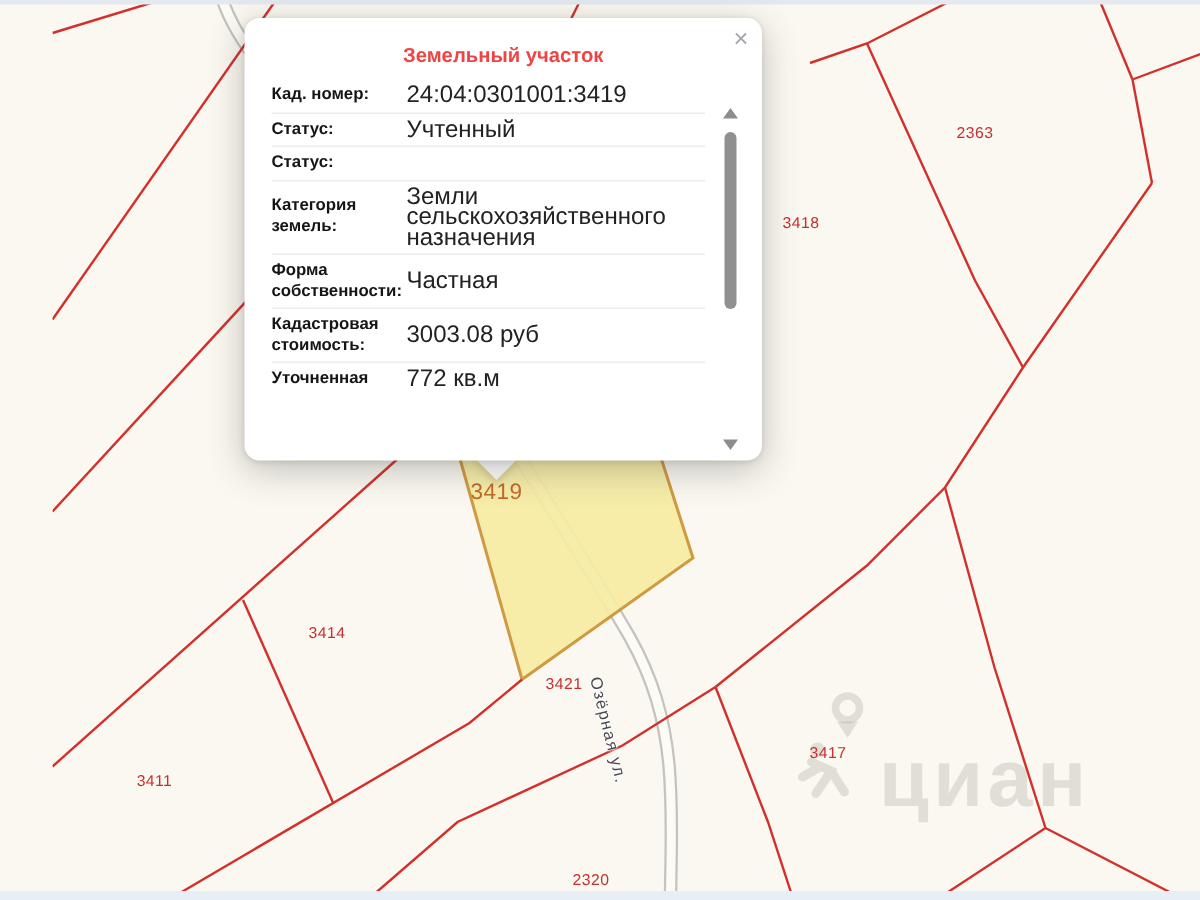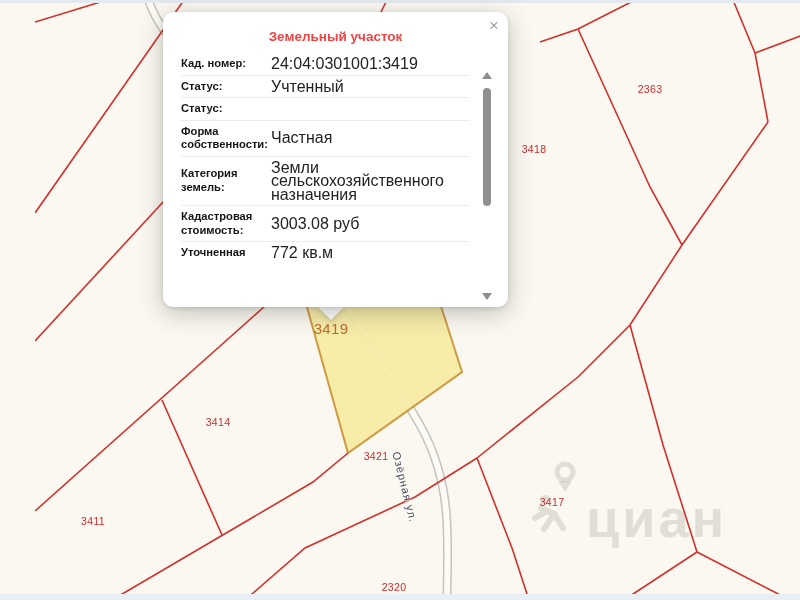--- a/index.html
+++ b/index.html
@@ -73,21 +73,21 @@
         <polyline points="662,552 755,600" fill="none" stroke="#d2302c" stroke-width="1.6"></polyline>
         <polyline points="662,552 589,600" fill="none" stroke="#d2302c" stroke-width="1.6"></polyline>
         <polyline points="352,0 345,14" fill="none" stroke="#d2302c" stroke-width="1.6"></polyline>
       </svg></div>
 
   <div>
       <div class="plabel" style="left: 650px; top: 89px;">2363</div>
       <div class="plabel" style="left: 534px; top: 149px;">3418</div>
       <div class="plabel" style="left: 218px; top: 422px;">3414</div>
       <div class="plabel" style="left: 376px; top: 456px;">3421</div>
-      <div class="plabel" style="left: 93px; top: 521px;">3411</div>
+      <div class="plabel" style="left: 103px; top: 521px;">3411</div>
       <div class="plabel" style="left: 552px; top: 502px;">3417</div>
       <div class="plabel" style="left: 394px; top: 587px;">2320</div>
       <div class="plabel hl" style="left: 331px; top: 328px;">3419</div>
     </div>
 
   <div id="street-label" style="left: 405px; top: 487px; transform: translate(-50%, -50%) rotate(76deg);">Озёрная ул.</div>
 
   <div id="popup-tail"></div>
 
   <div id="popup">
@@ -99,26 +99,26 @@
           <span class="val">24:04:0301001:3419</span>
         </div>
         <div class="prow">
           <span class="lab">Статус:</span>
           <span class="val">Учтенный</span>
         </div>
         <div class="prow">
           <span class="lab">Статус:</span>
         </div>
         <div class="prow">
+          <span class="lab">Категория земель:</span>
+          <span class="val">Земли сельскохозяйственного назначения</span>
+        </div>
+        <div class="prow">
           <span class="lab">Форма собственности:</span>
           <span class="val">Частная</span>
-        </div>
-        <div class="prow">
-          <span class="lab">Категория земель:</span>
-          <span class="val">Земли сельскохозяйственного назначения</span>
         </div>
         <div class="prow">
           <span class="lab">Кадастровая стоимость:</span>
           <span class="val">3003.08 руб</span>
         </div>
         <div class="prow">
           <span class="lab">Уточненная</span>
           <span class="val">772 кв.м</span>
         </div>
       </div>

